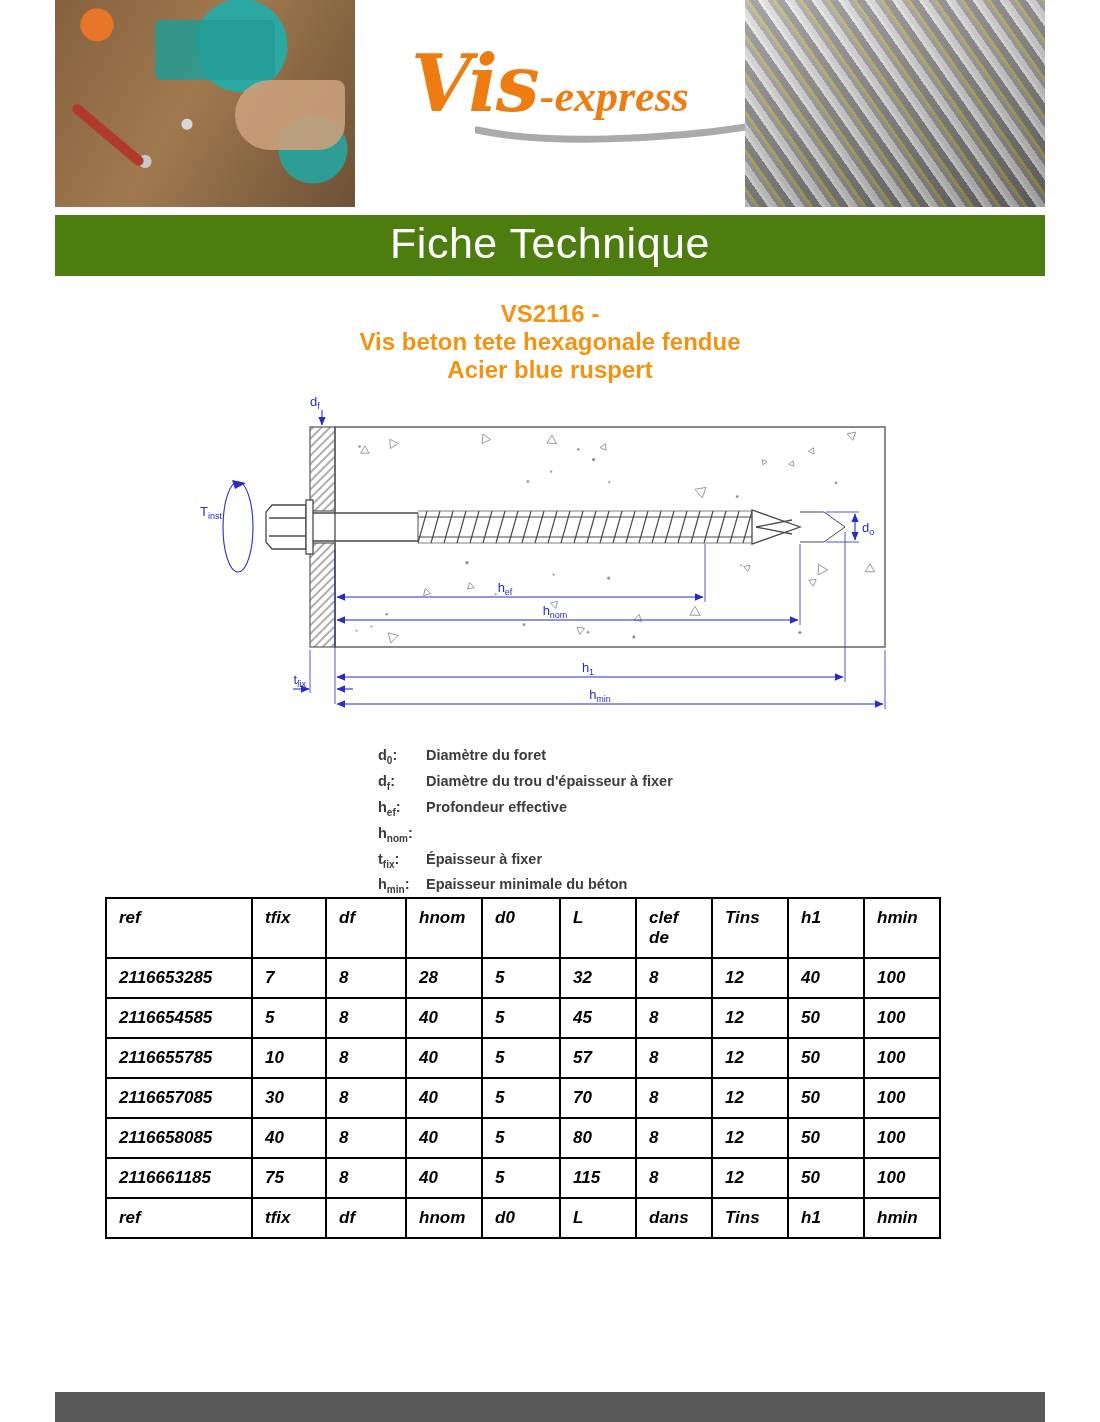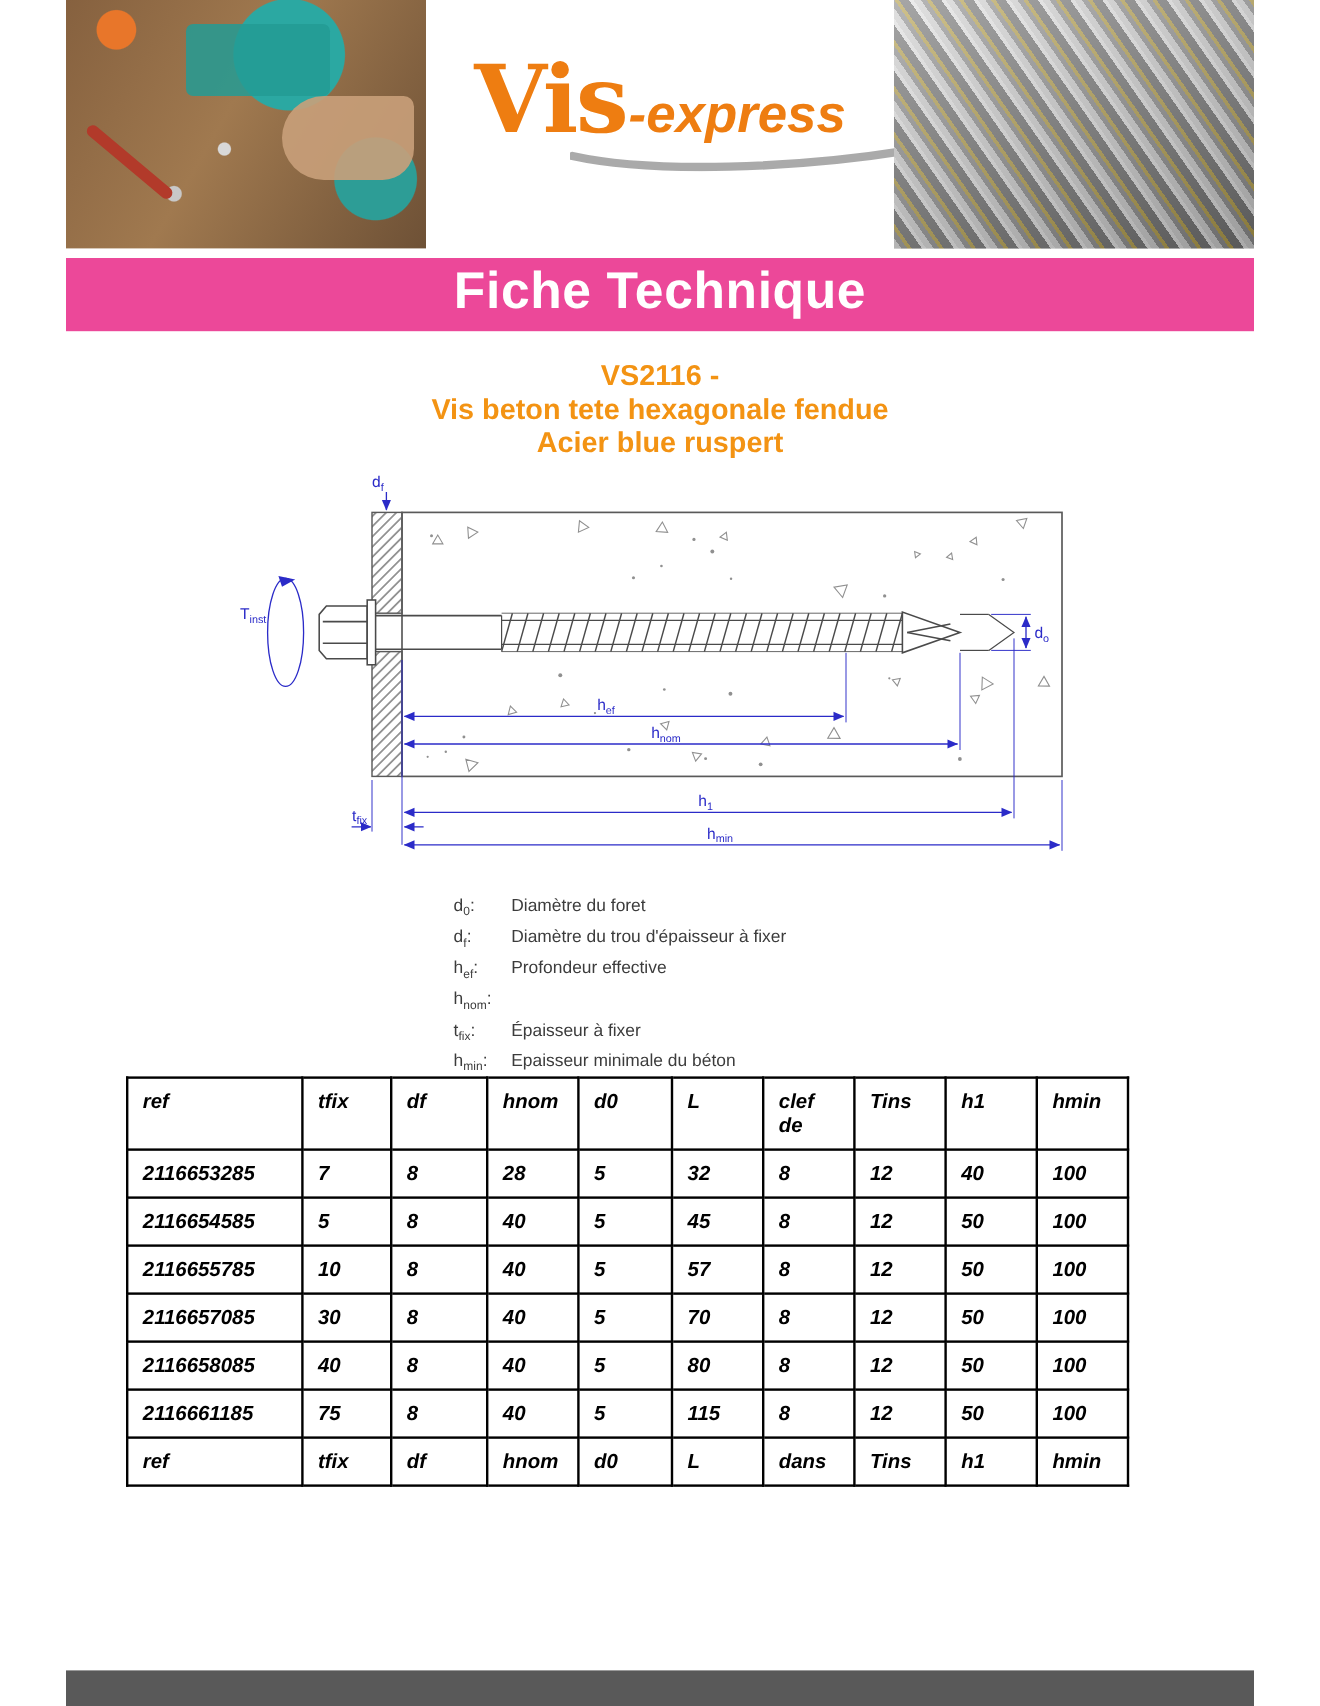--- a/index.html
+++ b/index.html
@@ -28,45 +28,45 @@
   .photo-right {
     right:0;
     background:
       repeating-linear-gradient(55deg,#d0d0d0 0 5px,#8f8f8f 5px 9px,#b5a04e 9px 12px,#767676 12px 19px,#e2e2e2 19px 22px),
       #9a9a9a;
   }
   .photo-right .shine { position:absolute; inset:0; background:linear-gradient(160deg, rgba(255,255,255,.35), rgba(0,0,0,.25)); }
 
   .logo { position:absolute; left:300px; right:300px; top:38px; text-align:center; }
   .logo-text { white-space:nowrap; color:#ee7d11; }
-  .logo-vis { font-family:"DejaVu Serif",serif; font-weight:700; font-size:78px; letter-spacing:-2px; }
-  .logo-express { font-family:Liberation Sans, sans-serif; font-style:italic; font-weight:700; font-size:44px; margin-left:2px; }
+  .logo-vis { font-family:"DejaVu Serif",serif; font-weight:700; font-size:78px; letter-spacing:-2px;font-style:italic; }
+  .logo-express { font-family:Liberation Serif, serif; font-style:italic; font-weight:700; font-size:44px; margin-left:2px; }
   .logo-swoosh { display:block; margin:-6px 0 0 120px; }
 
   
   .banner {
     position:absolute; top:215px; left:55px; right:55px; height:61px;
-    background:#ec4899; color:#ffffff; text-align:center;
-    font-size:43px; font-weight:700; line-height:56px; letter-spacing:0.5px;
+    background:#4d7c0f; color:#ffffff; text-align:center;
+    font-size:43px; font-weight:400; line-height:56px; letter-spacing:0.5px;
   }
 
   
   .product-title {
     position:absolute; top:300px; left:0; right:0; text-align:center;
     color:#f39313; font-size:24px; font-weight:700; line-height:28px;
   }
 
   
   .diagram { position:absolute; top:392px; left:0; right:0; display:flex; justify-content:center; }
   svg text { font-family:"Liberation Sans",sans-serif; fill:#2b2bc8; font-size:13px; }
   svg .sub { font-size:9px; }
 
   
   .legend { position:absolute; top:745px; left:378px; font-size:14.5px; color:#3c3c3c; }
-  .legend-row { display:flex; line-height:20px; }
+  .legend-row { display:flex; line-height:20px;font-weight:bold; }
   .legend-sym { width:48px; flex:0 0 48px; }
   .legend-sym sub { font-size:10px; }
   .legend-text { white-space:nowrap; }
 
   
   .spec-table { position:absolute; top:897px; left:105px; border-collapse:collapse; table-layout:fixed; }
   .spec-table td {
     border:2px solid #000; font-style:italic; font-weight:700; font-size:17px;
     padding:9px 12px; vertical-align:top; overflow:hidden;
   }

